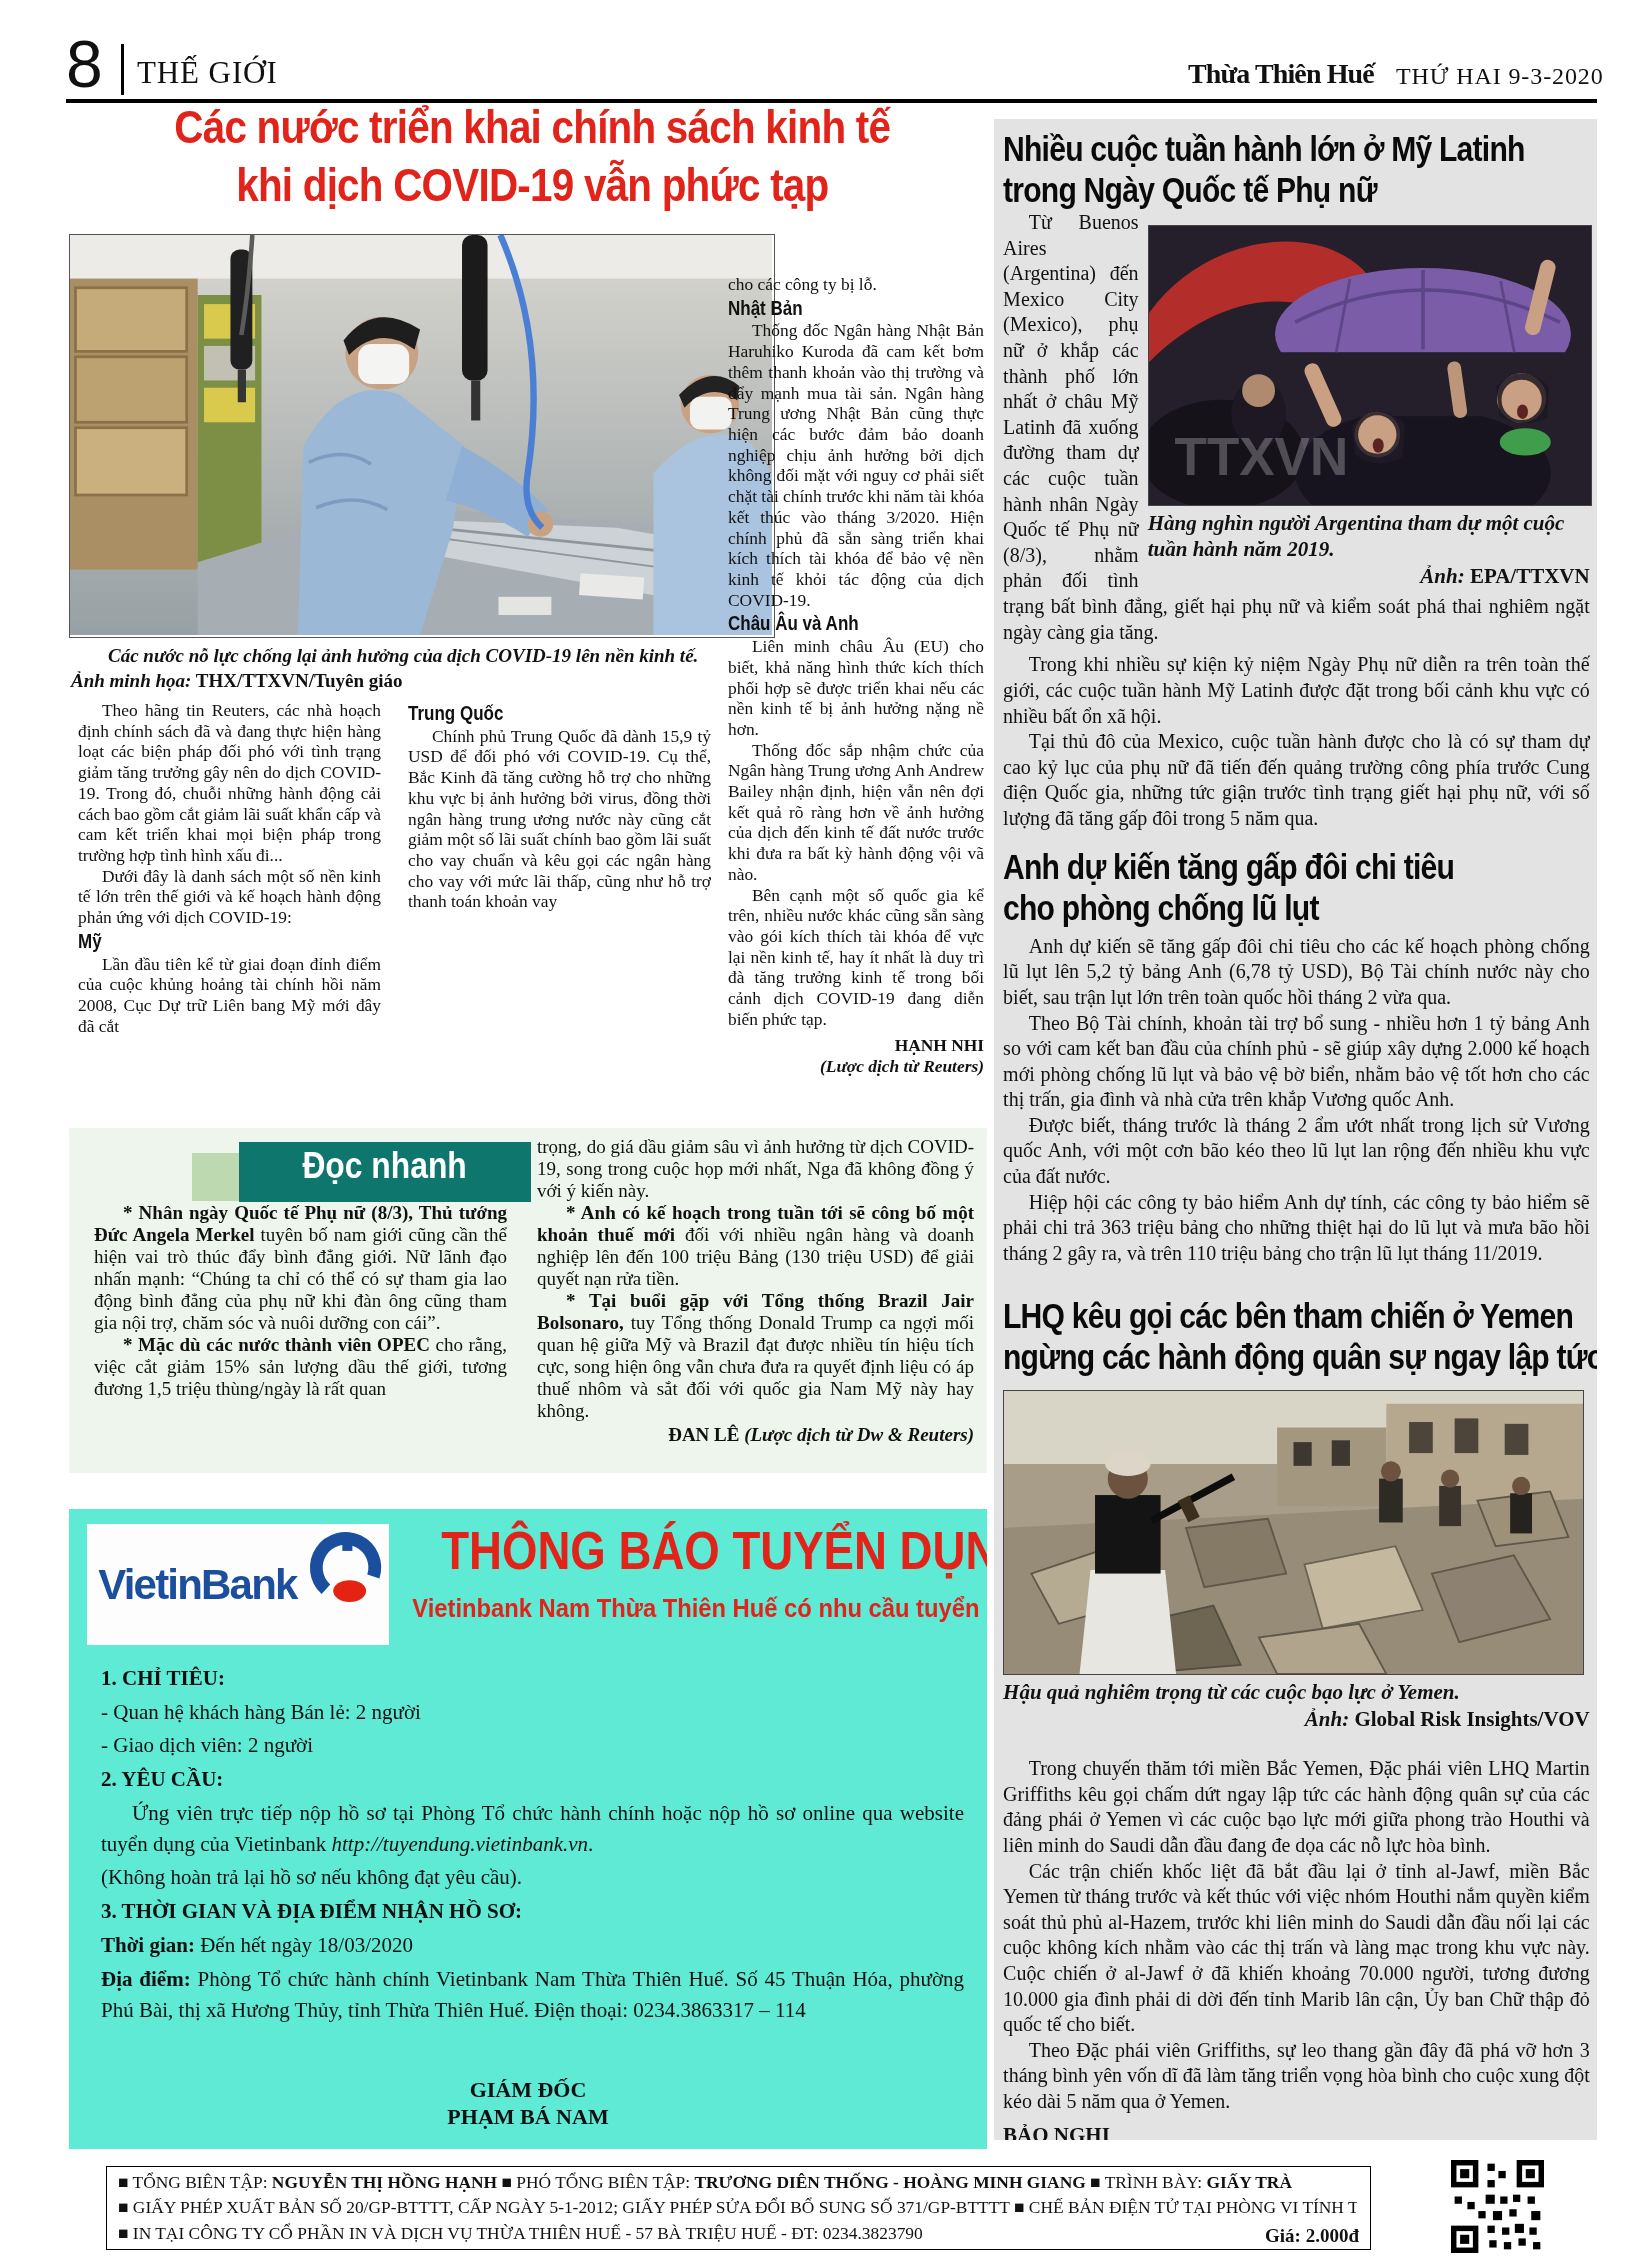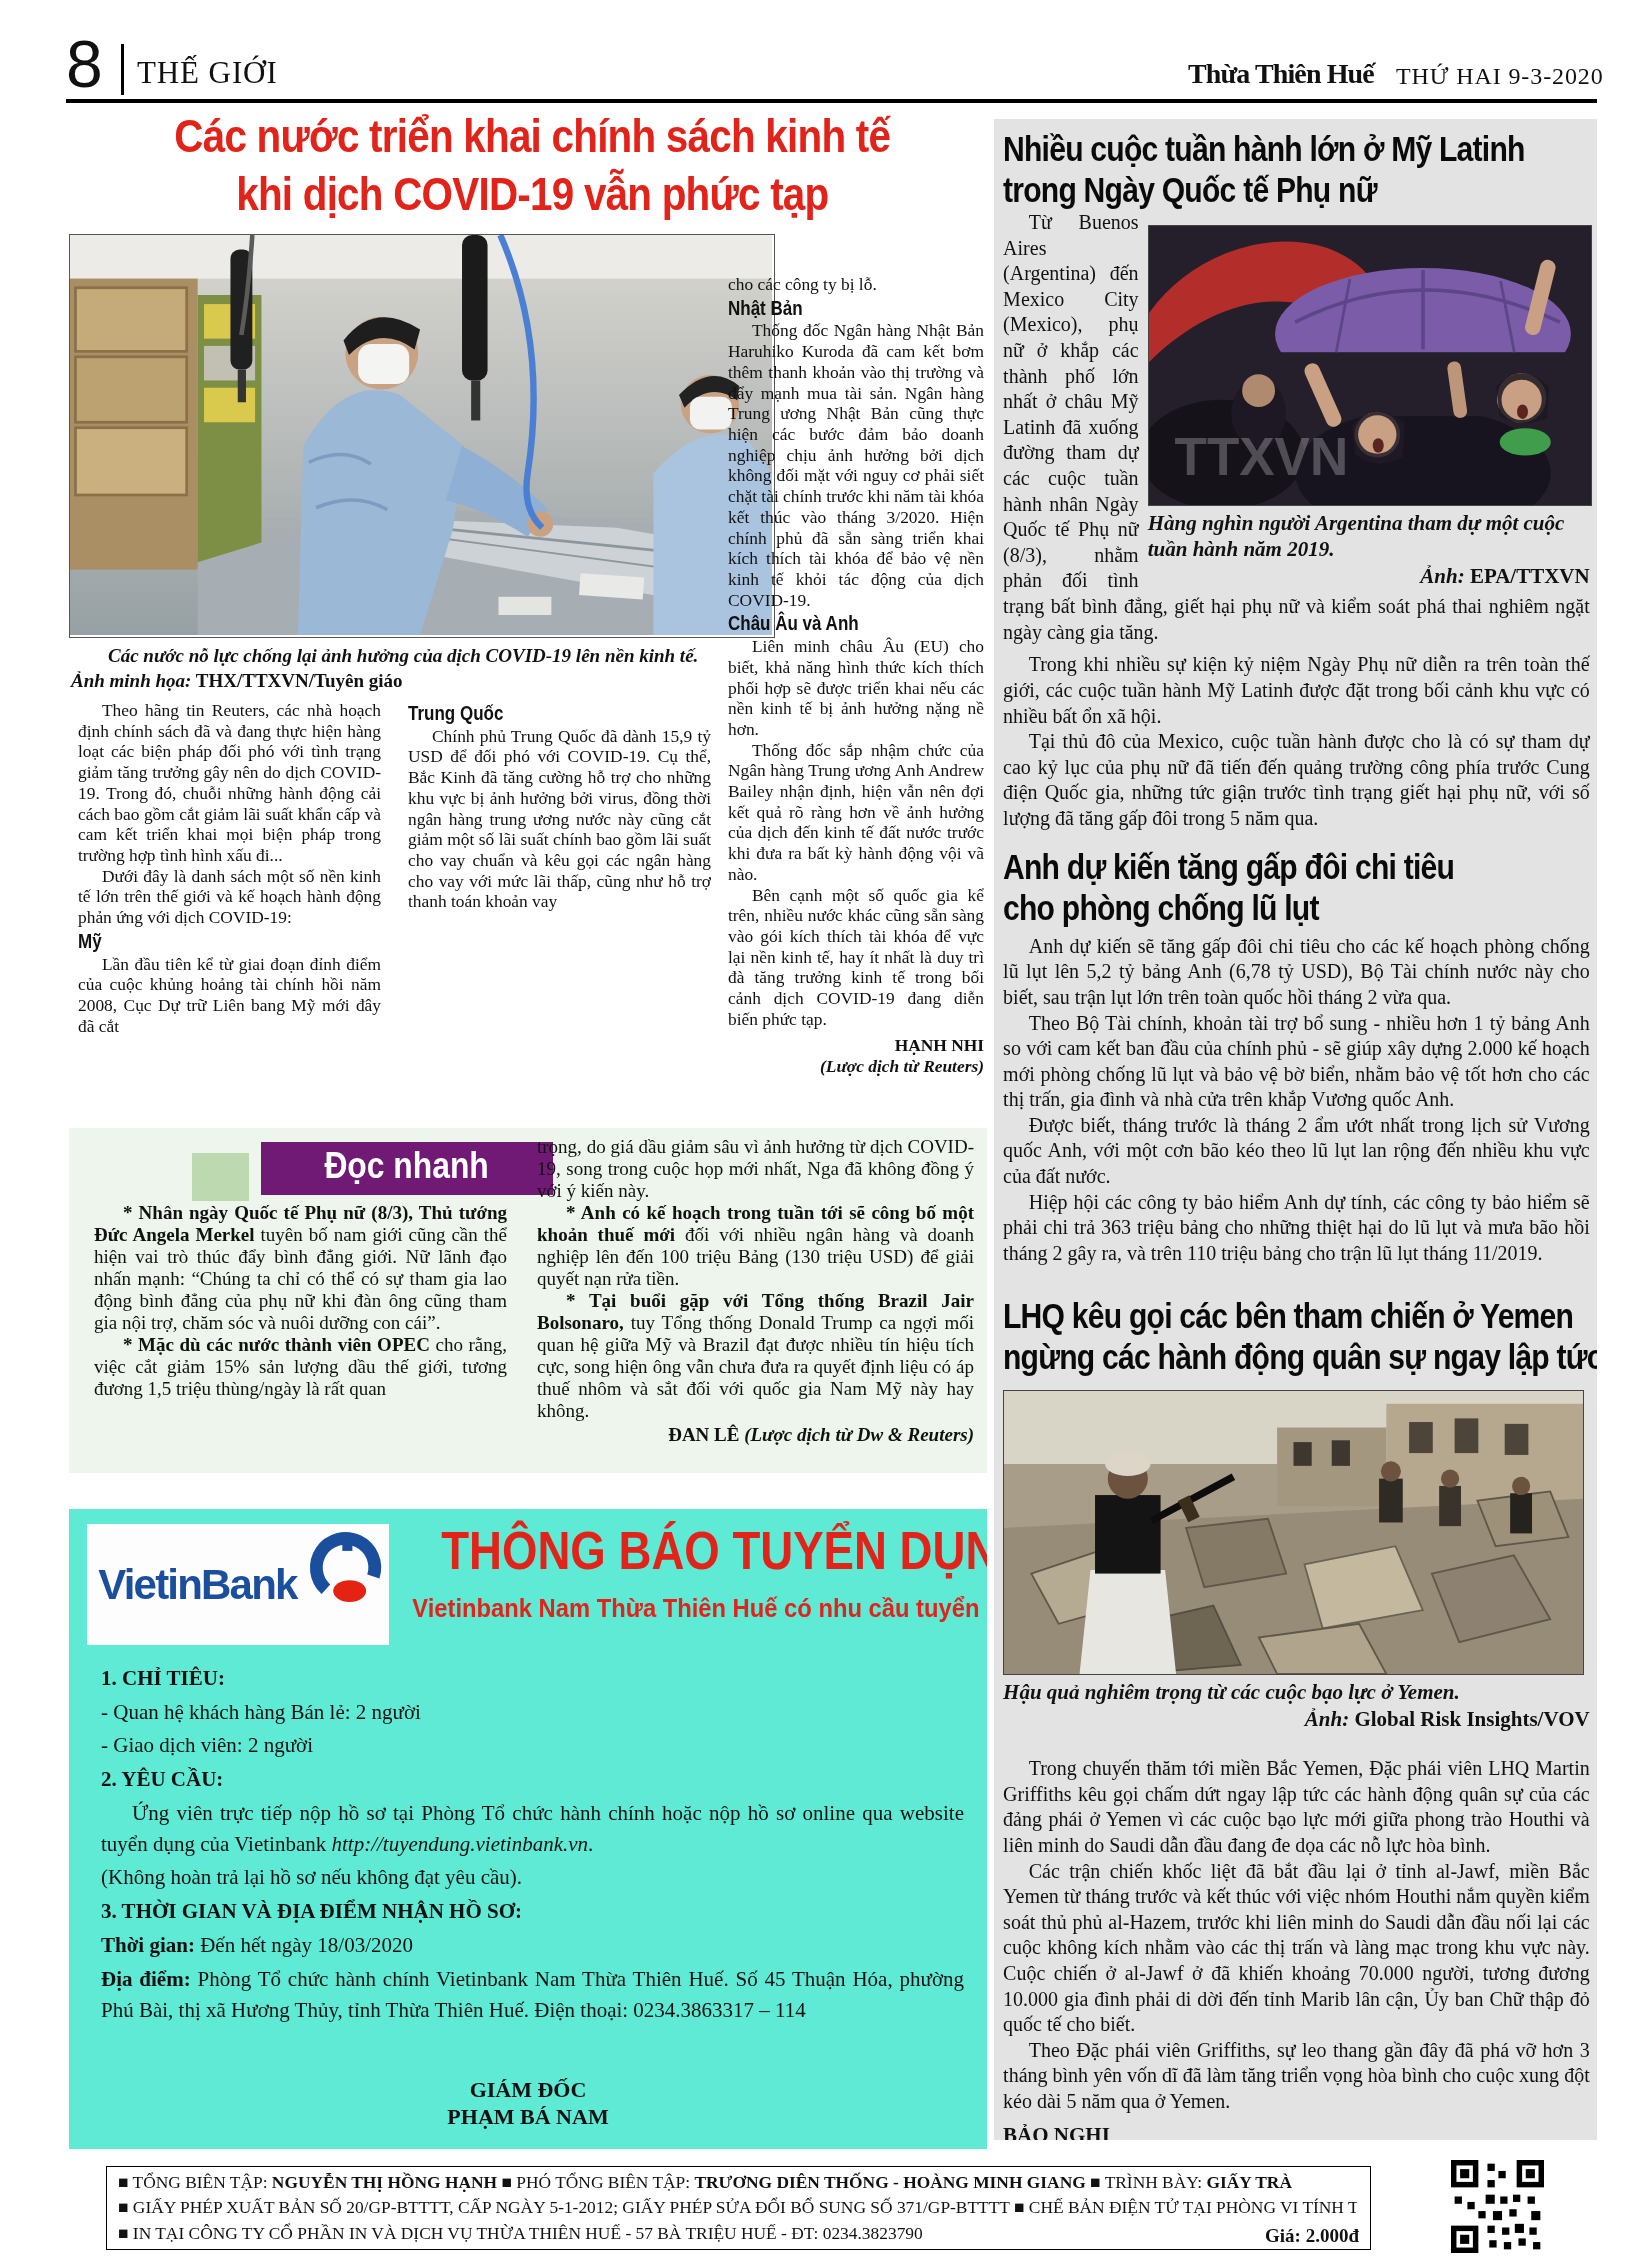--- a/index.html
+++ b/index.html
@@ -12,38 +12,38 @@
 
   
   #pagenum{left:66px;top:31px;font:400 66px/66px "Liberation Sans",sans-serif;}
   #hdr-bar{left:121px;top:44px;width:2.7px;height:51px;background:#000;}
   #section{left:137px;top:57px;font:400 31px/31px "Liberation Serif",serif;letter-spacing:0.9px;}
   #masthead{left:1188px;top:60px;font:700 28px/28px "Liberation Serif",serif;letter-spacing:-0.9px;}
   #pubdate{left:1396px;top:64px;font:400 24px/24px "Liberation Serif",serif;letter-spacing:0.9px;}
   #hdr-rule{left:66px;top:99px;width:1531px;height:3.7px;background:#000;}
 
   
-  #covid-headline{left:78px;top:107px;width:909px;text-align:center;color:#e2231a;
+  #covid-headline{left:78px;top:98px;width:909px;text-align:center;color:#e2231a;
       font:700 47px/58px "Liberation Sans",sans-serif;letter-spacing:-0.9px;}
   #covid-photo{left:69px;top:234px;width:704px;height:402px;border:0.9px solid #555;}
   #covid-cap{left:71px;top:643px;width:704px;font:700 19px/25px "Liberation Serif",serif;}
   .bodycol{font:400 17.4px/20.7px "Liberation Serif",serif;text-align:justify;overflow:hidden;}
   .bodycol p{margin:0;}
   .pi{text-indent:24px;}
   .minihead{font:700 20px/24px "Liberation Sans",sans-serif;margin:0.9px 0;}
   .minihead span{display:inline-block;transform:scaleX(.85);transform-origin:left center;}
   #col1{left:78px;top:700px;width:303px;height:420px;}
   #col2{left:408px;top:700px;width:303px;height:420px;}
   #col3{left:728px;top:274px;width:256px;height:827px;}
   .byl{text-align:right;margin-top:5.5px;font-family:"Liberation Serif",serif;}
 
   
   #quick{left:69px;top:1128px;width:918px;height:345px;background:#edf5ec;}
   #quick-shadow{left:192px;top:1153px;width:57px;height:48px;background:#bcd9b0;}
-  #quick-bar{left:239px;top:1142px;width:292px;height:53px;background:#701a75;text-align:center;margin-left:22px;}
+  #quick-bar{left:239px;top:1142px;width:292px;height:60px;background:#0f766e;text-align:center;}
   #quick-bar span{color:#fff;font:700 37px/48px "Liberation Sans",sans-serif;}
   .quickcol{font:400 19px/22px "Liberation Serif",serif;text-align:justify;overflow:hidden;}
   .quickcol p{margin:0;}
   .qi{text-indent:29px;}
   #quickA{left:94px;top:1202px;width:413px;height:261px;}
   #quickB{left:537px;top:1136px;width:437px;height:329px;}
 
   
   #ad{left:69px;top:1509px;width:918px;height:640px;background:#5eead4;overflow:hidden;}
   #ad-logo-box{left:18.3px;top:14.6px;width:302px;height:121px;background:#fdfdfd;}

